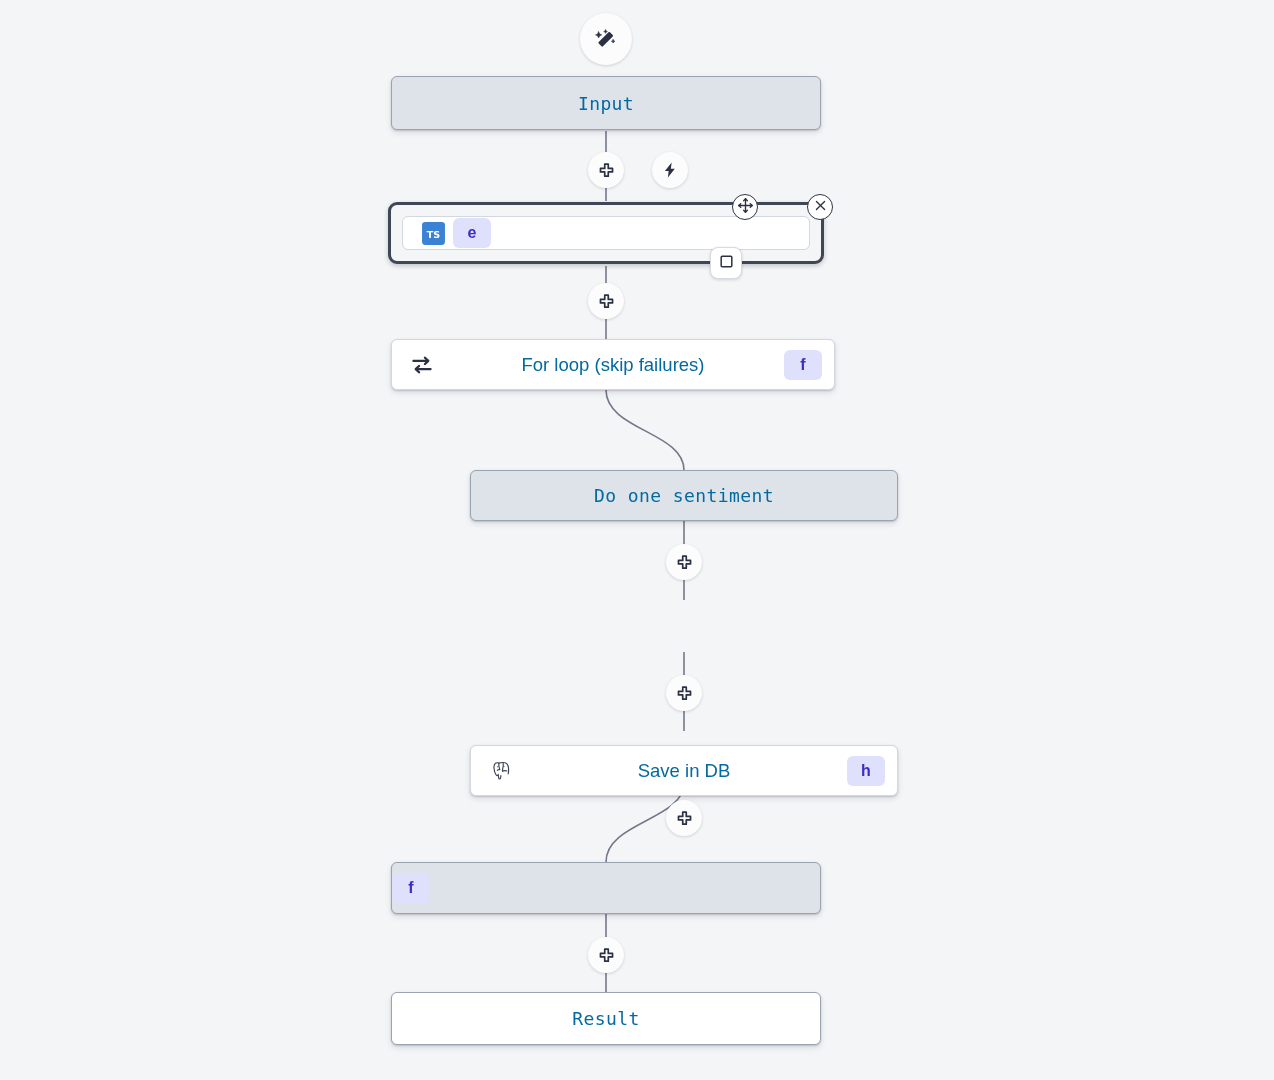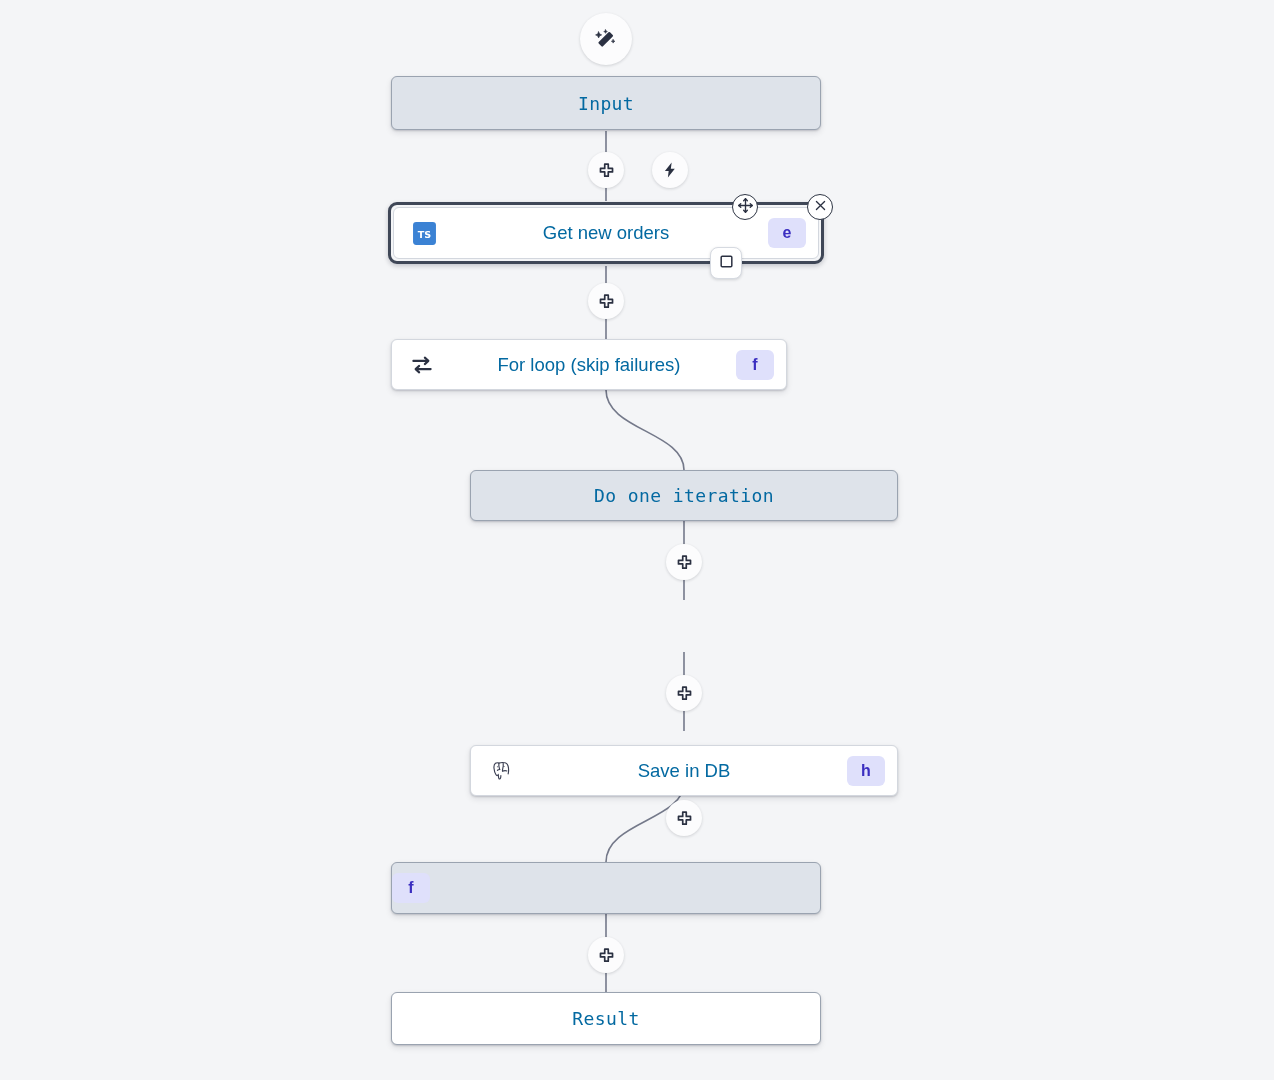--- a/index.html
+++ b/index.html
@@ -87,21 +87,21 @@
     font-family: "Liberation Sans", sans-serif;
   }
   .badge.flat { background: #dfe0fb; }
 
   
   .sel-wrap {
     position: absolute;
     border: 3px solid #3f4757;
     border-radius: 9px;
     background: #f4f5f7;
-    padding: 2px;
+    padding: 11px;
     box-shadow: 0 2px 5px rgba(17,24,39,.22);
   }
   .sel-wrap .node {
     position: static;
     width: 100%;
     height: 100%;
     box-shadow: none;
   }
 
   
@@ -187,21 +187,20 @@
   </div>
 
   <div class="sel-wrap" style="left:388px; top:202px; width:436px; height:62px;">
     <div class="node mod sans">
       <span class="node-icon">
         <svg width="25" height="25" viewBox="0 0 24 24">
           <rect x="1" y="1" width="22" height="22" rx="3" fill="#3b82d4"></rect>
           <text x="12" y="16.3" font-family="DejaVu Sans, sans-serif" font-size="9.2" font-weight="bold" fill="#ffffff" text-anchor="middle">TS</text>
         </svg>
       </span>
-      <span class="label">Get new orders</span>
       <span class="badge">e</span>
     </div>
   </div>
 
   <div class="handle" style="left:732px; top:194px;">
     <span>
       <svg width="17" height="17" viewBox="0 0 24 24" fill="none" stroke="#2b3142" stroke-width="1.9" stroke-linecap="round" stroke-linejoin="round">
         <path d="M12 2.5 v19 M2.5 12 h19"></path>
         <path d="M12 2.5 l-2.6 2.8 M12 2.5 l2.6 2.8 M12 21.5 l-2.6 -2.8 M12 21.5 l2.6 -2.8"></path>
         <path d="M2.5 12 l2.8 -2.6 M2.5 12 l2.8 2.6 M21.5 12 l-2.8 -2.6 M21.5 12 l-2.8 2.6"></path>
@@ -226,35 +225,35 @@
   </div>
 
   <div class="circ" style="left:588px; top:283px; width:36px; height:36px;">
     <span>
       <svg width="17" height="17" viewBox="0 0 24 24" fill="none" stroke="#2b3142" stroke-width="2.4" stroke-linejoin="round" stroke-linecap="round">
         <path d="M9.5 3 h5 v6 h6 v5 h-6 v6 h-5 v-6 h-6 v-5 h6 z"></path>
       </svg>
     </span>
   </div>
 
-  <div class="node mod sans" style="left:391px; top:339px; width:396px; height:51px;">
+  <div class="node mod sans" style="left:391px; top:339px; width:444px; height:51px;">
     <span class="node-icon">
       <svg width="26" height="26" viewBox="0 0 24 24" fill="none" stroke="#2b3142" stroke-width="1.9" stroke-linecap="round" stroke-linejoin="round">
         <path d="M4 8.2 h13.3"></path>
         <path d="M14.6 5.2 L17.9 8.2 L14.6 11.2"></path>
         <path d="M20 15.8 H6.7"></path>
         <path d="M9.4 12.8 L6.1 15.8 L9.4 18.8"></path>
       </svg>
     </span>
     <span class="label">For loop (skip failures)</span>
     <span class="badge">f</span>
   </div>
 
   <div class="node v-filled mono" style="left:470px; top:470px; width:428px; height:51px;">
-    <span class="label">Do one iteration</span>
+    <span class="label">Do one sentiment</span>
   </div>
 
   <div class="circ" style="left:666px; top:544px; width:36px; height:36px;">
     <span>
       <svg width="17" height="17" viewBox="0 0 24 24" fill="none" stroke="#2b3142" stroke-width="2.4" stroke-linejoin="round" stroke-linecap="round">
         <path d="M9.5 3 h5 v6 h6 v5 h-6 v6 h-5 v-6 h-6 v-5 h6 z"></path>
       </svg>
     </span>
   </div>
 

